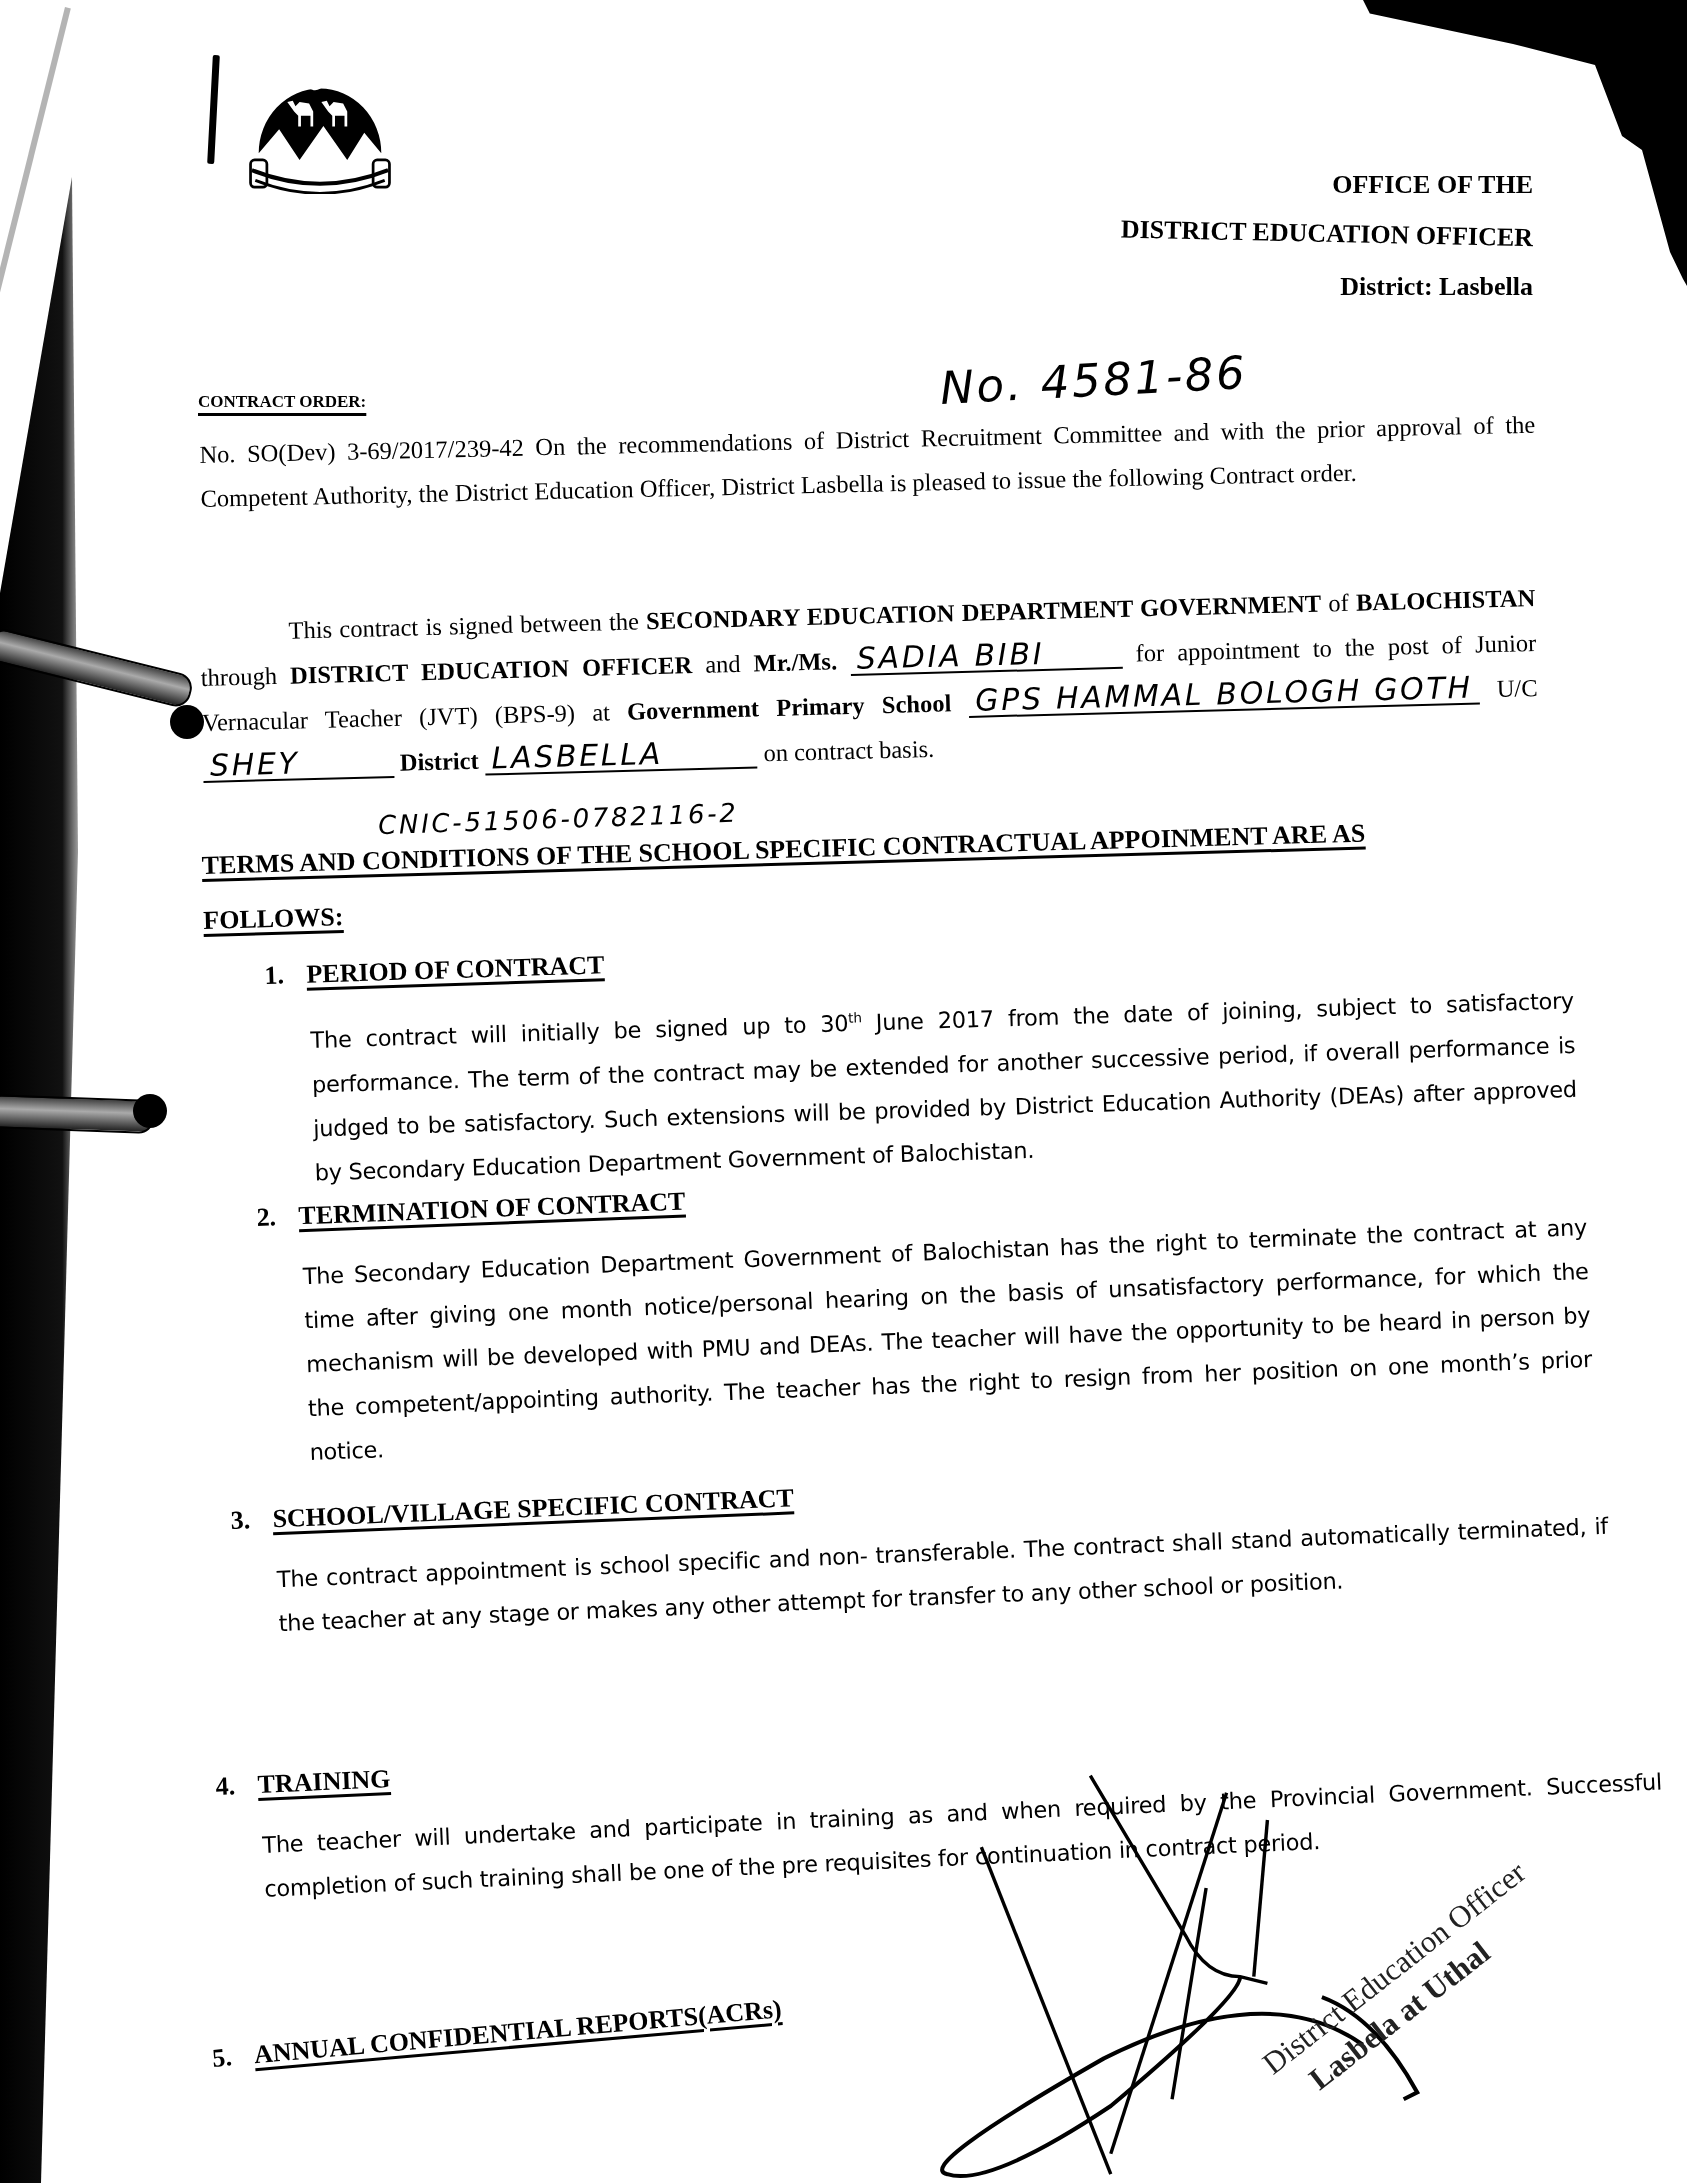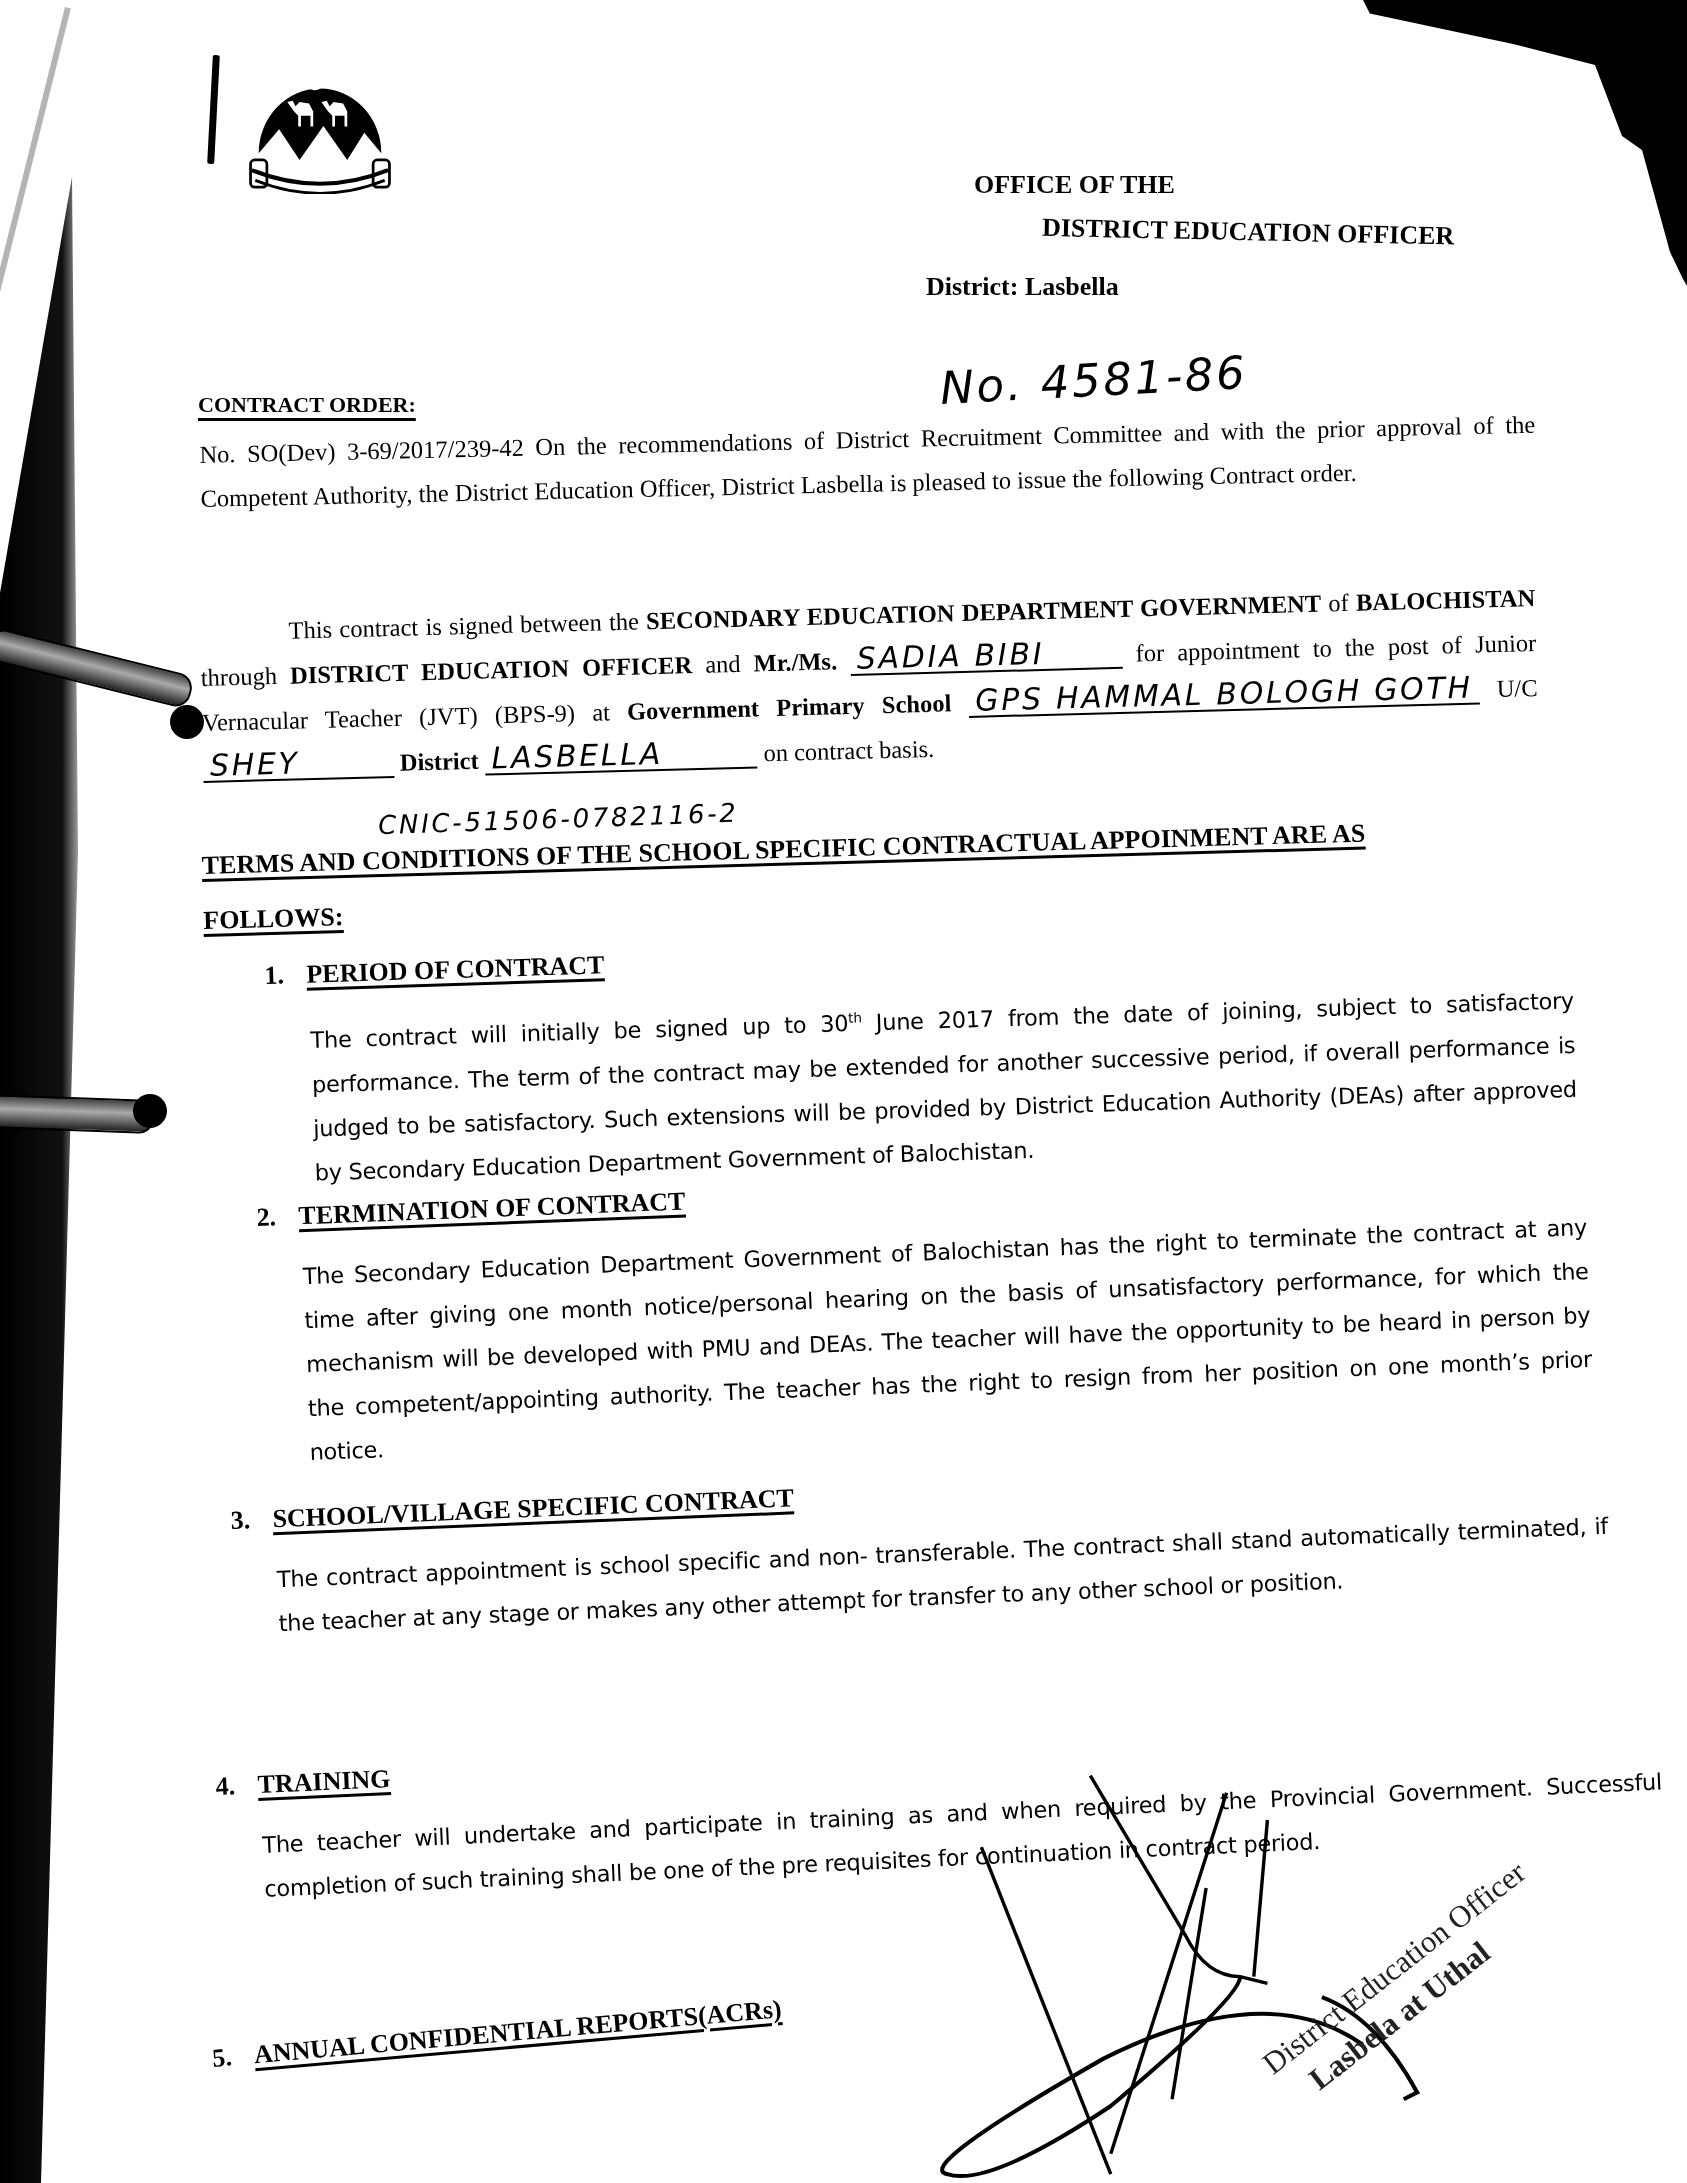--- a/index.html
+++ b/index.html
@@ -34,30 +34,30 @@
     position: absolute; width: 34px; height: 34px; border-radius: 50%; background: #000;
   }
 
   .content { position: absolute; left: 0; top: 0; width: 100%; height: 100%; }
 
   
   .pencil-mark { position: absolute; left: 210px; top: 55px; width: 6.8px; height: 109px; background: #000; transform: rotate(3deg); border-radius: 2px; }
   .emblem { position: absolute; left: 245px; top: 51px; width: 150px; height: 143px; }
 
   
-  .header { position: absolute; left: 1015px; top: 170px; width: 518px; text-align: left; font-weight: bold; }
+  .header { position: absolute; left: 1015px; top: 170px; width: 518px; text-align: right; font-weight: bold; }
   .header .office { font-size: 26px; margin-left: -41px; }
   .header .deo { font-size: 26px; margin-top: 17.7px; margin-left: 27px; transform: rotate(1.2deg); }
   .header .district { font-size: 26px; margin-top: 24px; margin-left: -89px; }
   .header .dated { font-weight: normal; font-size: 26px; margin-top: 15px; margin-left: -41px; }
 
   .hand { font-family: "DejaVu Sans", sans-serif; font-style: italic; font-weight: normal; letter-spacing: 2.7px; }
   .ref-no { position: absolute; left: 940px; top: 354px; font-size: 45px; transform: rotate(-3deg); }
 
-  .contract-order { position: absolute; left: 198px; top: 392px; font-size: 22px; font-weight: bold; text-decoration: underline; text-decoration-thickness: 3.4px; text-underline-offset: 5.5px; }
+  .contract-order { position: absolute; left: 198px; top: 392px; font-size: 17px; font-weight: bold; text-decoration: underline; text-decoration-thickness: 3.4px; text-underline-offset: 5.5px; }
 
   .para { position: absolute; font-size: 24.5px; line-height: 44px; text-align: justify; text-align-last: left; transform-origin: left top; }
   .p1 { left: 199px; top: 433px; width: 1336px; transform: rotate(-1.3deg); }
   .p2 { left: 199px; top: 610px; width: 1336px; transform: rotate(-1.5deg); line-height: 45px; }
   .p2 .indent { display: inline-block; width: 89px; }
   .fill { display: inline-block; border-bottom: 2px solid #000; font-size: 30px; line-height: 30px; padding: 0 6.8px; }
   .fill-name { min-width: 259px; }
   .fill-school { min-width: 436px; }
   .fill-uc { min-width: 177px; }
   .fill-district { min-width: 259px; }

